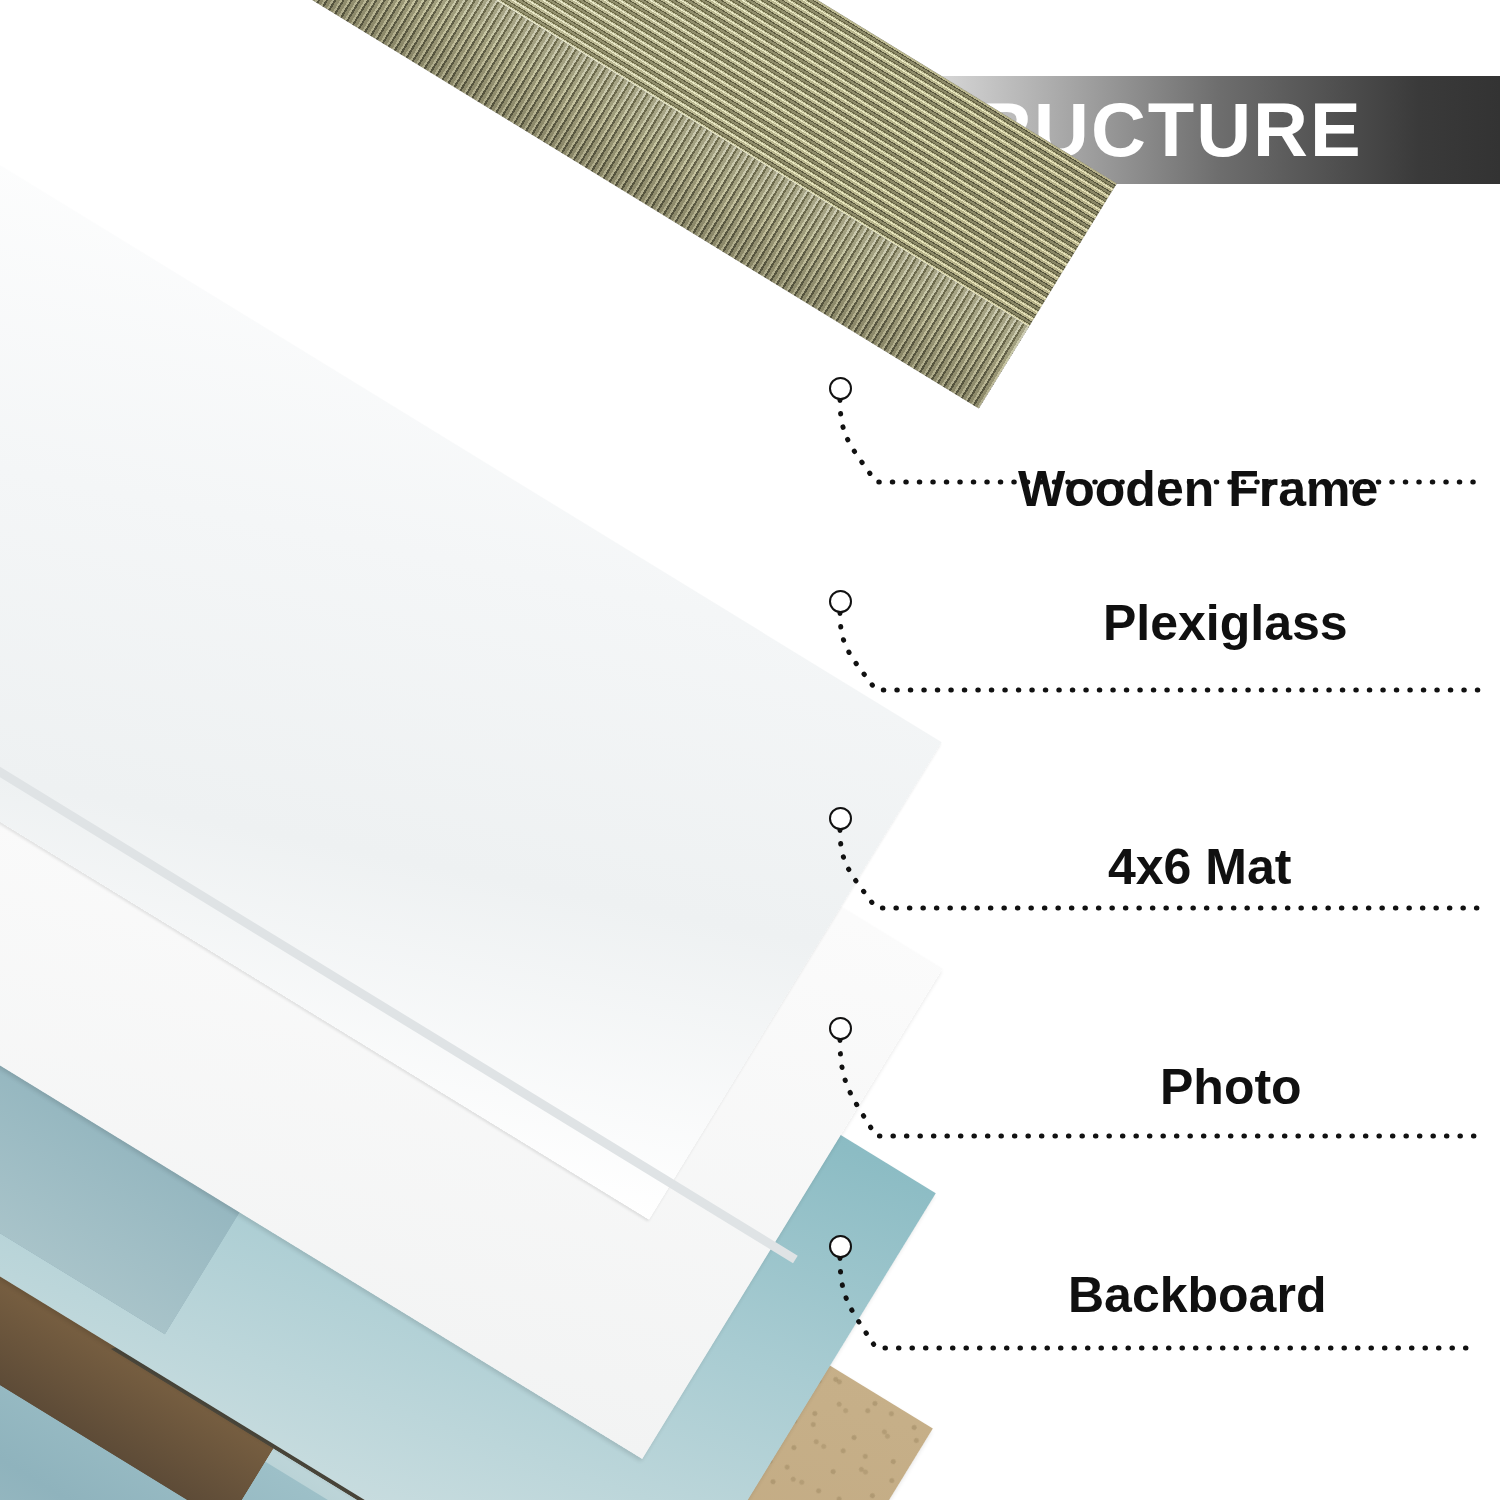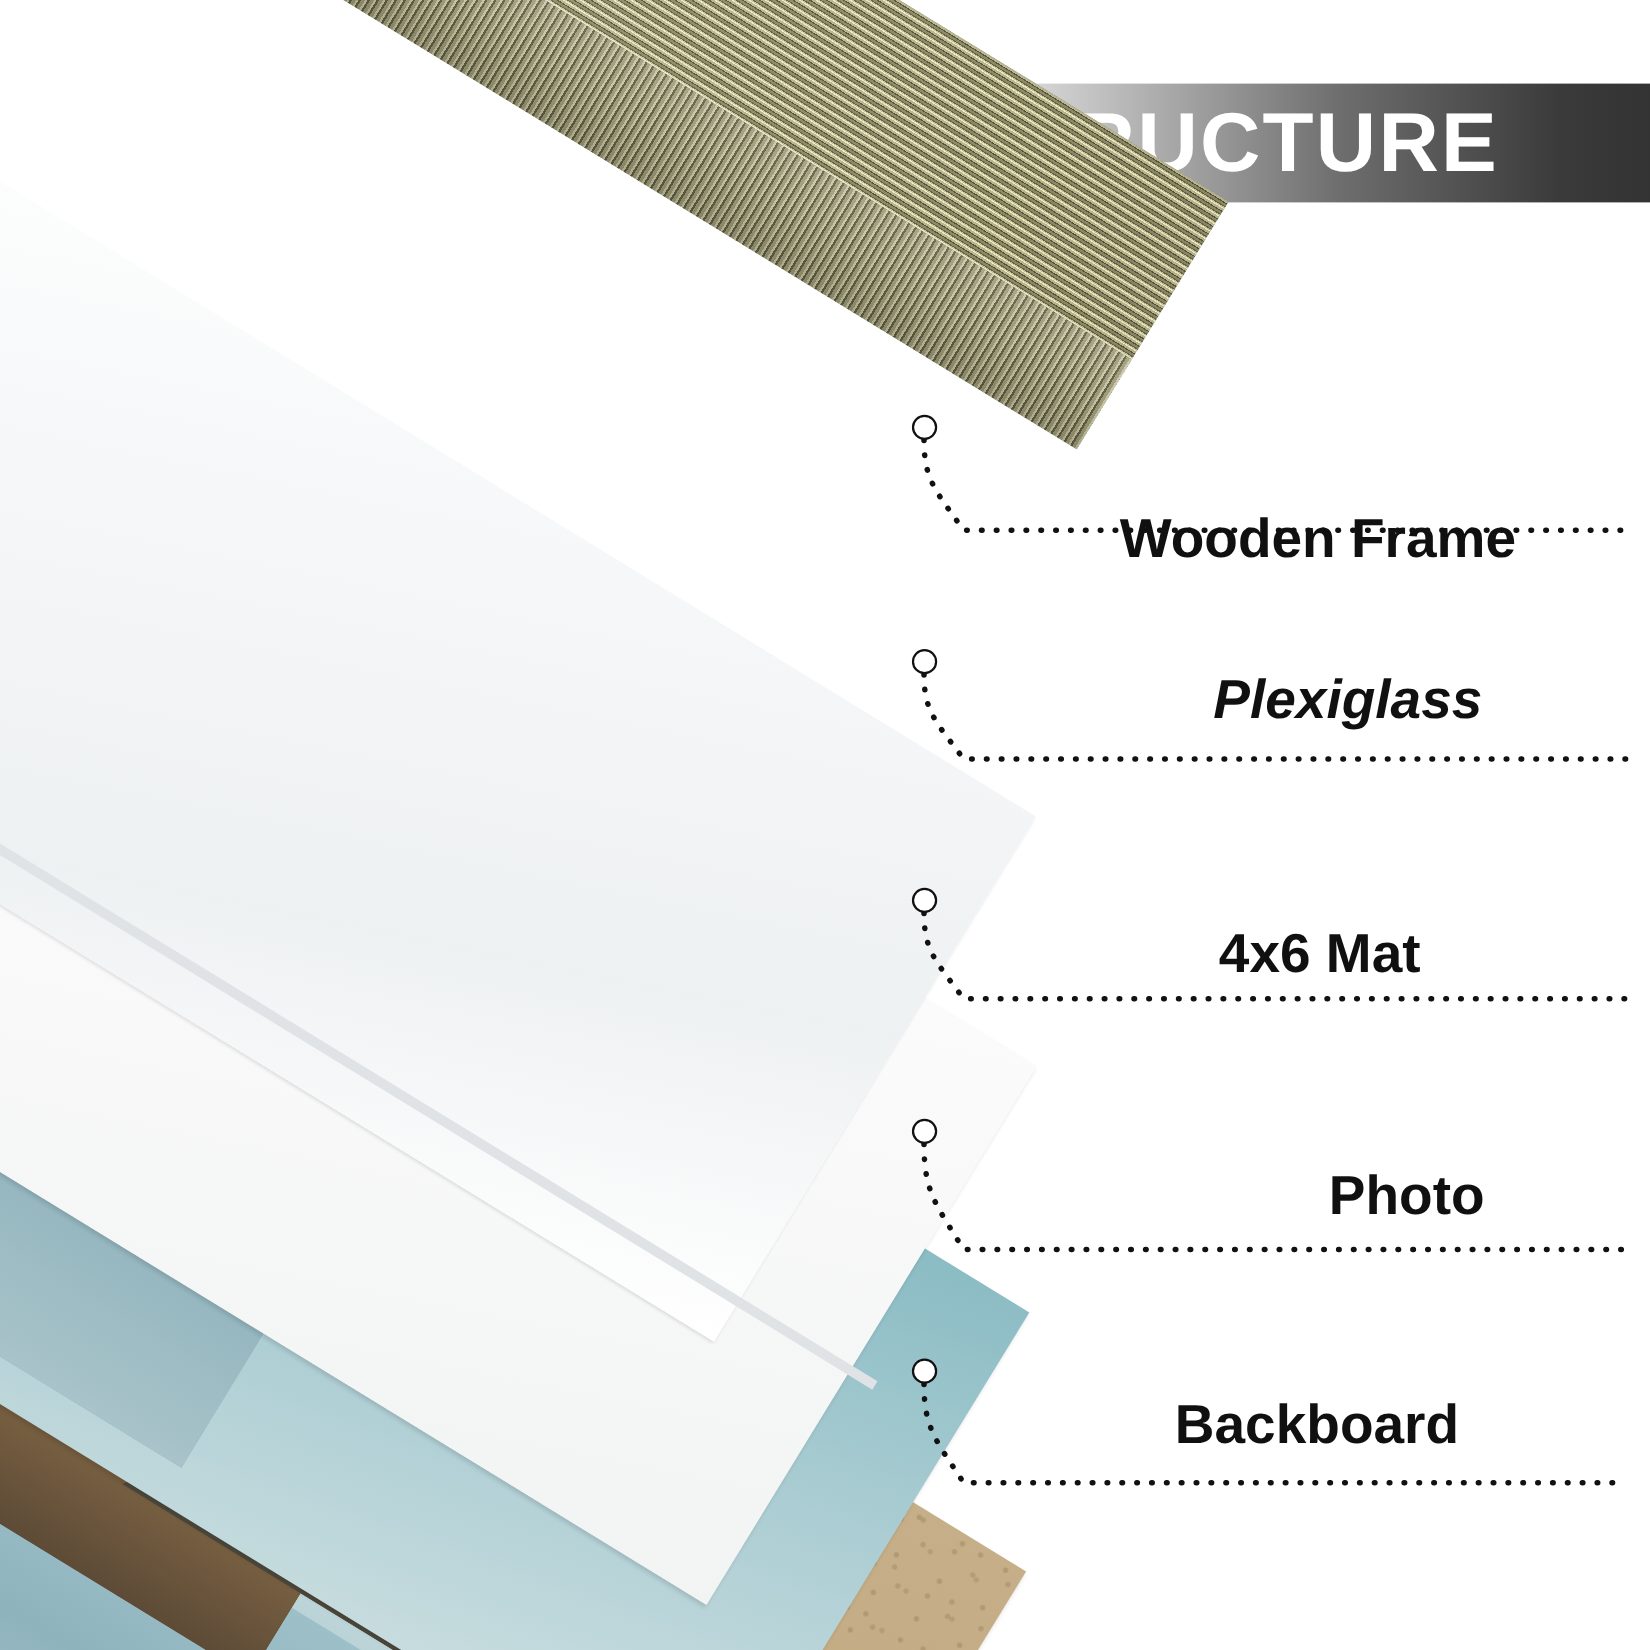--- a/index.html
+++ b/index.html
@@ -156,35 +156,35 @@
           <path d="M 14 12 C 14 48.88, 25 58.28, 50 94 L 652 94" fill="none" stroke="#111111" stroke-width="5" stroke-linecap="round" stroke-dasharray="0.5 13"></path>
         </svg>
       </div>
       <div class="callout-label" style="left: 1018px; top: 428px; margin-top: 36px;">Wooden Frame</div>
       <div class="marker" style="left: 828.5px; top: 589.5px;"></div>
       <div class="lead" style="left: 826px; top: 601px;">
         <svg width="658" height="95">
           <path d="M 14 12 C 14 46.28, 25 55.18, 50 89 L 652 89" fill="none" stroke="#111111" stroke-width="5" stroke-linecap="round" stroke-dasharray="0.5 13"></path>
         </svg>
       </div>
-      <div class="callout-label" style="left: 1103px; top: 611px; font-style: italic;">Plexiglass</div>
+      <div class="callout-label" style="left: 1103px; top: 598px;">Plexiglass</div>
       <div class="marker" style="left: 828.5px; top: 806.5px;"></div>
       <div class="lead" style="left: 826px; top: 818px;">
         <svg width="658" height="96">
           <path d="M 14 12 C 14 46.800000000000004, 25 55.8, 50 90 L 652 90" fill="none" stroke="#111111" stroke-width="5" stroke-linecap="round" stroke-dasharray="0.5 13"></path>
         </svg>
       </div>
       <div class="callout-label" style="left: 1108px; top: 842px;">4x6 Mat</div>
       <div class="marker" style="left: 828.5px; top: 1016.5px;"></div>
       <div class="lead" style="left: 826px; top: 1028px;">
         <svg width="658" height="114">
           <path d="M 14 12 C 14 56.160000000000004, 25 66.96, 50 108 L 652 108" fill="none" stroke="#111111" stroke-width="5" stroke-linecap="round" stroke-dasharray="0.5 13"></path>
         </svg>
       </div>
-      <div class="callout-label" style="left: 1160px; top: 1062px; margin-left: 48px;">Photo</div>
+      <div class="callout-label" style="left: 1160px; top: 1062px;">Photo</div>
       <div class="marker" style="left: 828.5px; top: 1234.5px;"></div>
       <div class="lead" style="left: 826px; top: 1246px;">
         <svg width="658" height="108">
           <path d="M 14 12 C 14 53.04, 25 63.24, 50 102 L 652 102" fill="none" stroke="#111111" stroke-width="5" stroke-linecap="round" stroke-dasharray="0.5 13"></path>
         </svg>
       </div>
       <div class="callout-label" style="left: 1068px; top: 1270px;">Backboard</div>
     </div>
 
 </div>

